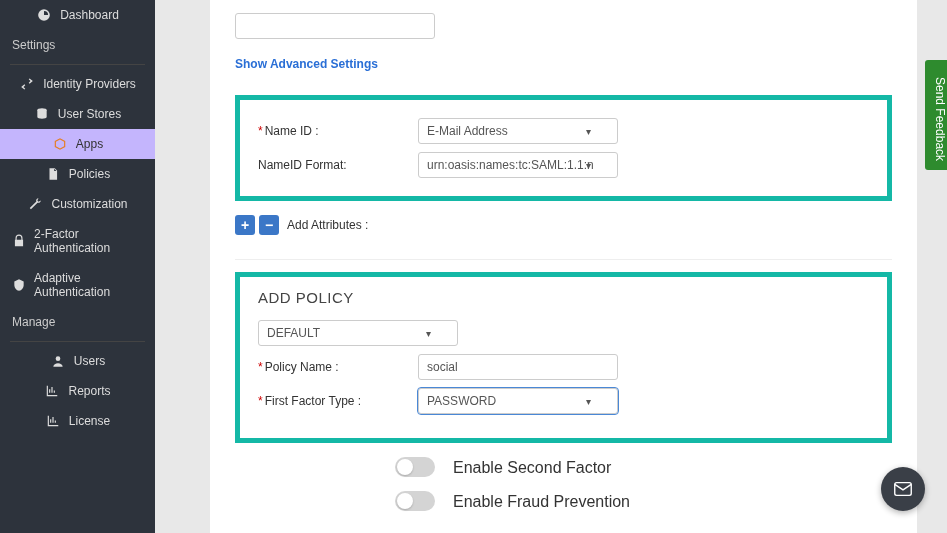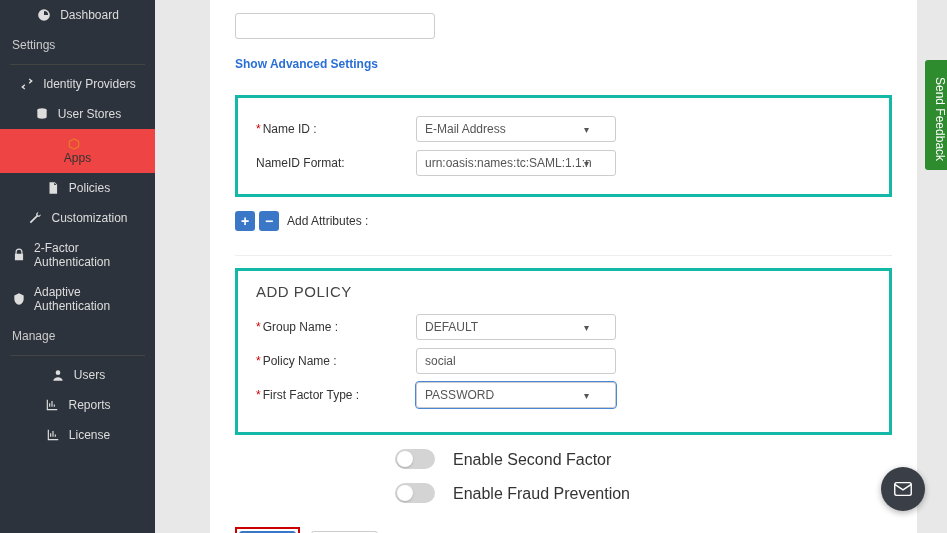--- a/index.html
+++ b/index.html
@@ -1,38 +1,38 @@
 <!DOCTYPE html>
 <html><head>
 <meta charset="utf-8">
 <style>
 * { margin: 0; padding: 0; box-sizing: border-box; font-family: Arial, sans-serif; }
 body { width: 947px; height: 533px; overflow: hidden; background: #e8e8e8; position: relative; }
 
 .sidebar { position: absolute; left: 0; top: 0; width: 155px; height: 533px; background: #2d333c; color: #fff; font-size: 12px; }
 .sidebar-item { display: flex; align-items: center; padding: 8px 12px; cursor: pointer; color: #ddd; justify-content: center; }
-.sidebar-item.active { background: #ef4444; color: #333; flex-direction: column; }
+.sidebar-item.active { background: #c4b5fd; color: #333; }
 .sidebar-item .icon { width: 16px; margin-right: 8px; display: inline-flex; align-items: center; justify-content: center; }
 .sidebar-section { padding: 8px 12px; color: #ccc; font-size: 12px; }
 .sidebar-divider { border: 0; border-top: 1px solid #444; margin: 4px 10px; }
 
 .main { position: absolute; left: 155px; top: 0; right: 0; bottom: 0; background: #e8e8e8; overflow-y: auto; }
 .panel { background: #fff; margin: 0 30px 10px 55px; padding: 5px 25px 20px 25px; min-height: 520px; }
 
 .form-row { display: flex; align-items: center; margin: 8px 0; }
 .form-row label { width: 160px; font-size: 12px; color: #333; }
 .form-row .required::before { content: "*"; color: #c00; margin-right: 2px; }
 .form-row input[type=text], .form-row select { width: 200px; height: 26px; border: 1px solid #ccc; border-radius: 3px; padding: 0 8px; font-size: 12px; color: #555; }
 .form-row select { appearance: none; background: #fff; padding-right: 24px; }
 .select-wrap { position: relative; width: 181px; }
 .select-wrap .chev { position: absolute; right: 8px; top: 50%; transform: translateY(-50%); pointer-events: none; color: #555; font-size: 10px; }
 
 .link { color: #2a6fd6; font-size: 12px; font-weight: bold; cursor: pointer; margin: 10px 0 18px 0; display: inline-block; }
 
-.hl-box { border: 3px solid #14b8a6; padding: 10px 18px; margin: 6px 0 12px 0; }
+.hl-box { border: 5px solid #14b8a6; padding: 10px 18px; margin: 6px 0 12px 0; }
 .hl-box.wide { padding: 12px 18px 16px 18px; }
 
 .section-heading { font-size: 15px; color: #444; letter-spacing: 0.5px; margin-bottom: 14px; }
 
 .add-attr { display: flex; align-items: center; margin: 14px 0 24px 0; }
 .add-attr .btn-icon { width: 20px; height: 20px; background: #3b77c7; color: #fff; display: inline-flex; align-items: center; justify-content: center; border-radius: 3px; margin-right: 4px; font-weight: bold; cursor: pointer; font-size: 14px; }
 .add-attr .lbl { font-size: 12px; margin-left: 4px; color: #333; }
 
 .toggle-row { display: flex; align-items: flex-end; margin: 14px 0 14px 160px; font-size: 16px; color: #333; }
 .toggle { width: 40px; height: 20px; background: #d4d4d4; border-radius: 10px; position: relative; margin-right: 18px; cursor: pointer; }
@@ -183,21 +183,20 @@
       <span class="btn-icon">−</span>
       <span class="lbl">Add Attributes :</span>
     </div>
 
     <hr class="thin">
 
     <div class="hl-box wide hl2">
       <div class="section-heading">ADD POLICY</div>
 
       <div class="form-row">
-        <label class="required">Group Name :</label>
         <div class="select-wrap">
           <select style="outline:none"><option>DEFAULT</option></select>
           <span class="chev">▾</span>
         </div>
       </div>
 
       <div class="form-row">
         <label class="required">Policy Name :</label>
         <input type="text" value="social" style="">
       </div>

